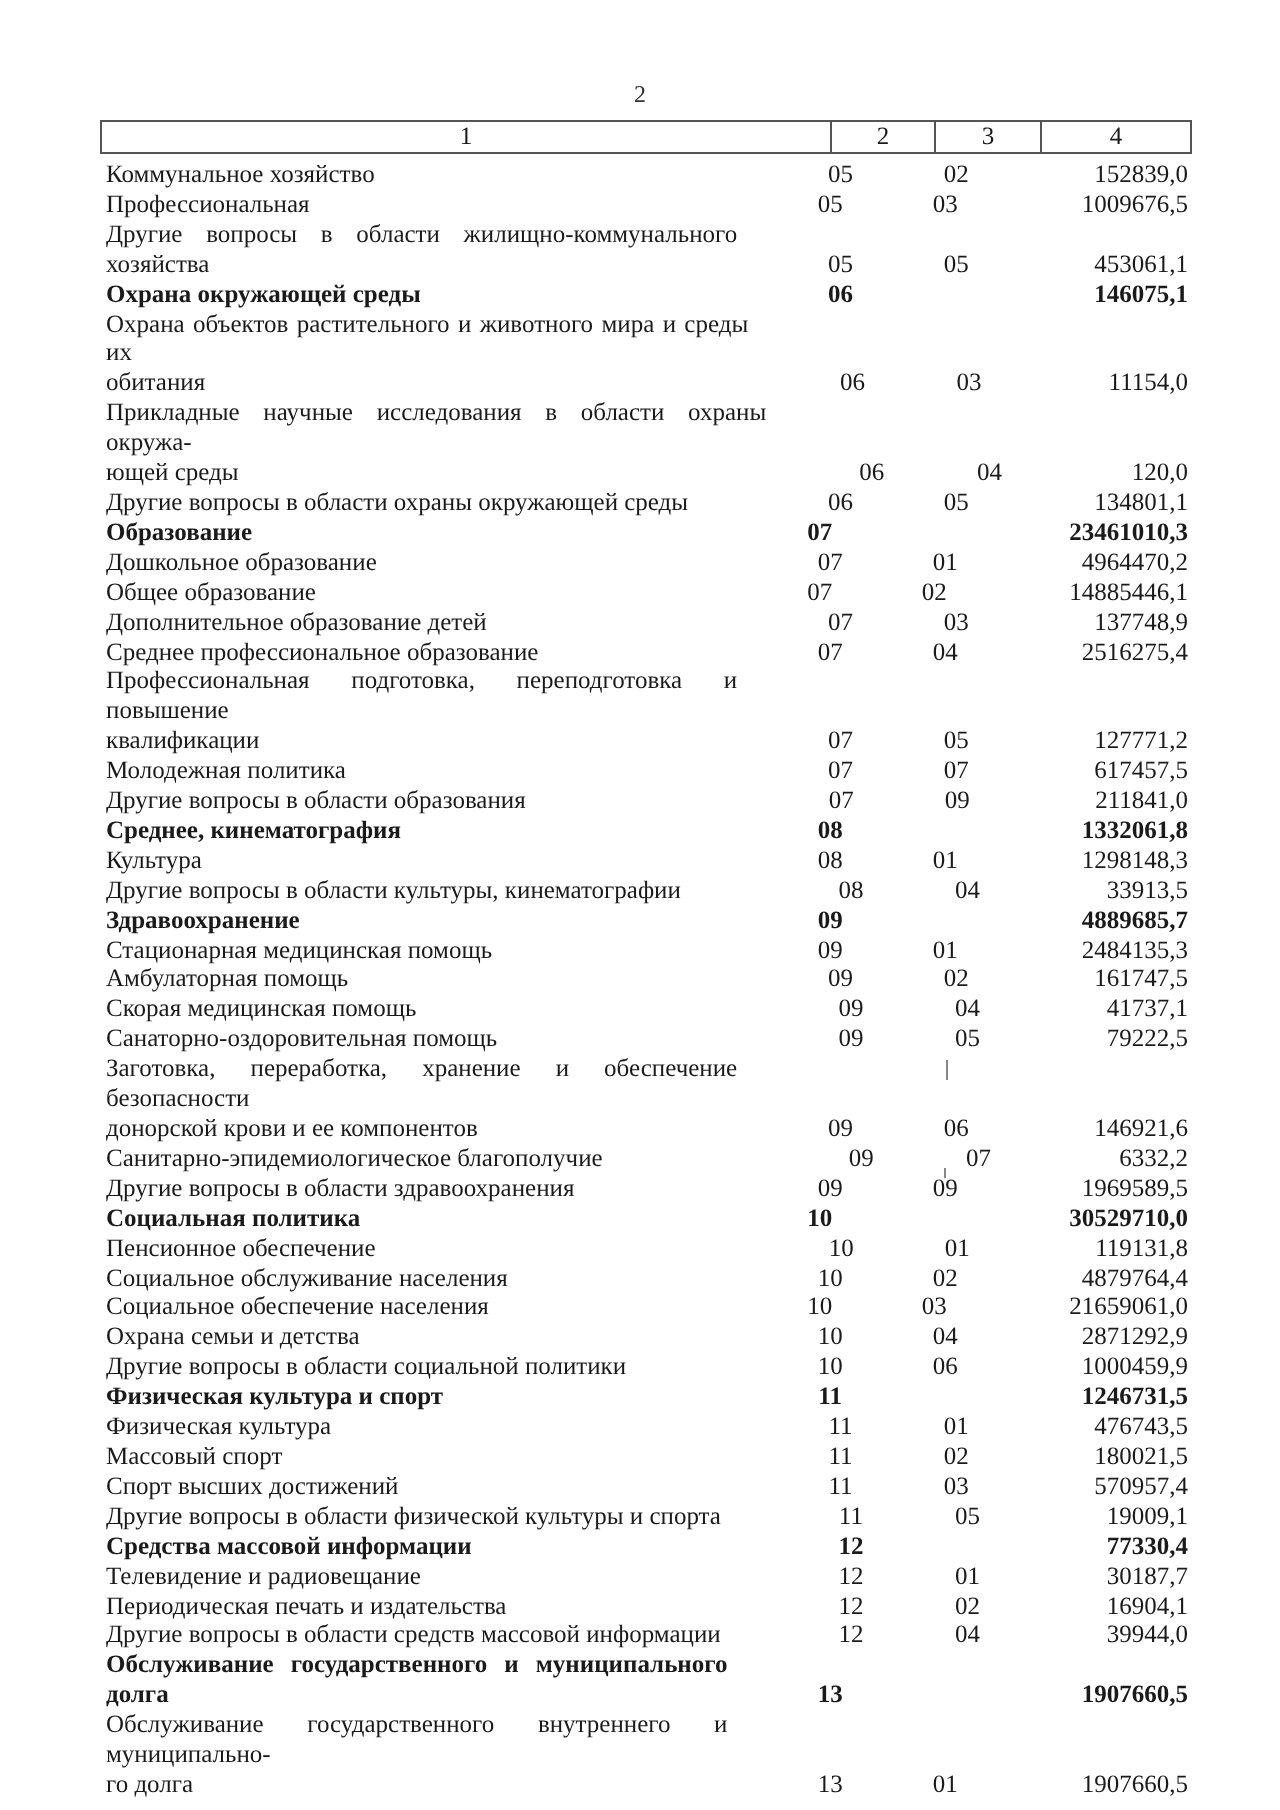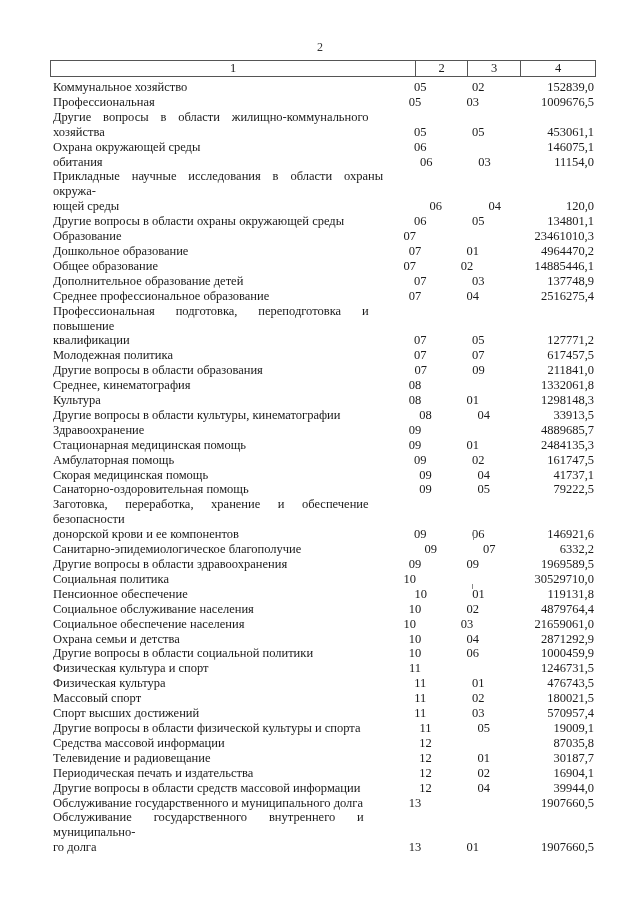--- a/index.html
+++ b/index.html
@@ -27,21 +27,21 @@
   .rows { margin-top: 3px; }
   .row {
     display: flex; align-items: flex-end;
     font-size: 12.5px; line-height: 14.9px; gap: 29px;
   }
   .row .name { width: 365px; padding-left: 3px; box-sizing: border-box; text-align: justify; }
   .row .name span.line { display: block; }
   .row .code { width: 52px; text-align: center; }
   .row .sub { width: 53px; text-align: left; }
   .row .amt { flex: 1; text-align: right; padding-right: 2px; }
-  .row.bold { font-weight: normal; }
+  .row.bold { font-weight: bold; }
   .row.multi .name span.line:not(:last-child) { text-align-last: justify; }
   .mark {
     position: absolute; width: 1px; background: #888;
   }
 </style>
 </head>
 <body>
 
 <div class="page-number">2</div>
 
@@ -80,20 +80,21 @@
       <div class="row bold">
         <div class="name">
           <span class="line">Охрана окружающей среды</span>
         </div>
         <div class="code">06</div>
         <div class="sub"></div>
         <div class="amt">146075,1</div>
       </div>
       <div class="row multi">
         <div class="name">
+          <span class="line">Охрана объектов растительного и животного мира и среды их</span>
           <span class="line">обитания</span>
         </div>
         <div class="code">06</div>
         <div class="sub">03</div>
         <div class="amt">11154,0</div>
       </div>
       <div class="row multi">
         <div class="name">
           <span class="line">Прикладные научные исследования в области охраны окружа-</span>
           <span class="line">ющей среды</span>
@@ -351,21 +352,21 @@
         <div class="code">11</div>
         <div class="sub">05</div>
         <div class="amt">19009,1</div>
       </div>
       <div class="row bold">
         <div class="name">
           <span class="line">Средства массовой информации</span>
         </div>
         <div class="code">12</div>
         <div class="sub"></div>
-        <div class="amt">87035,8</div>
+        <div class="amt">77330,4</div>
       </div>
       <div class="row">
         <div class="name">
           <span class="line">Телевидение и радиовещание</span>
         </div>
         <div class="code">12</div>
         <div class="sub">01</div>
         <div class="amt">30187,7</div>
       </div>
       <div class="row">

